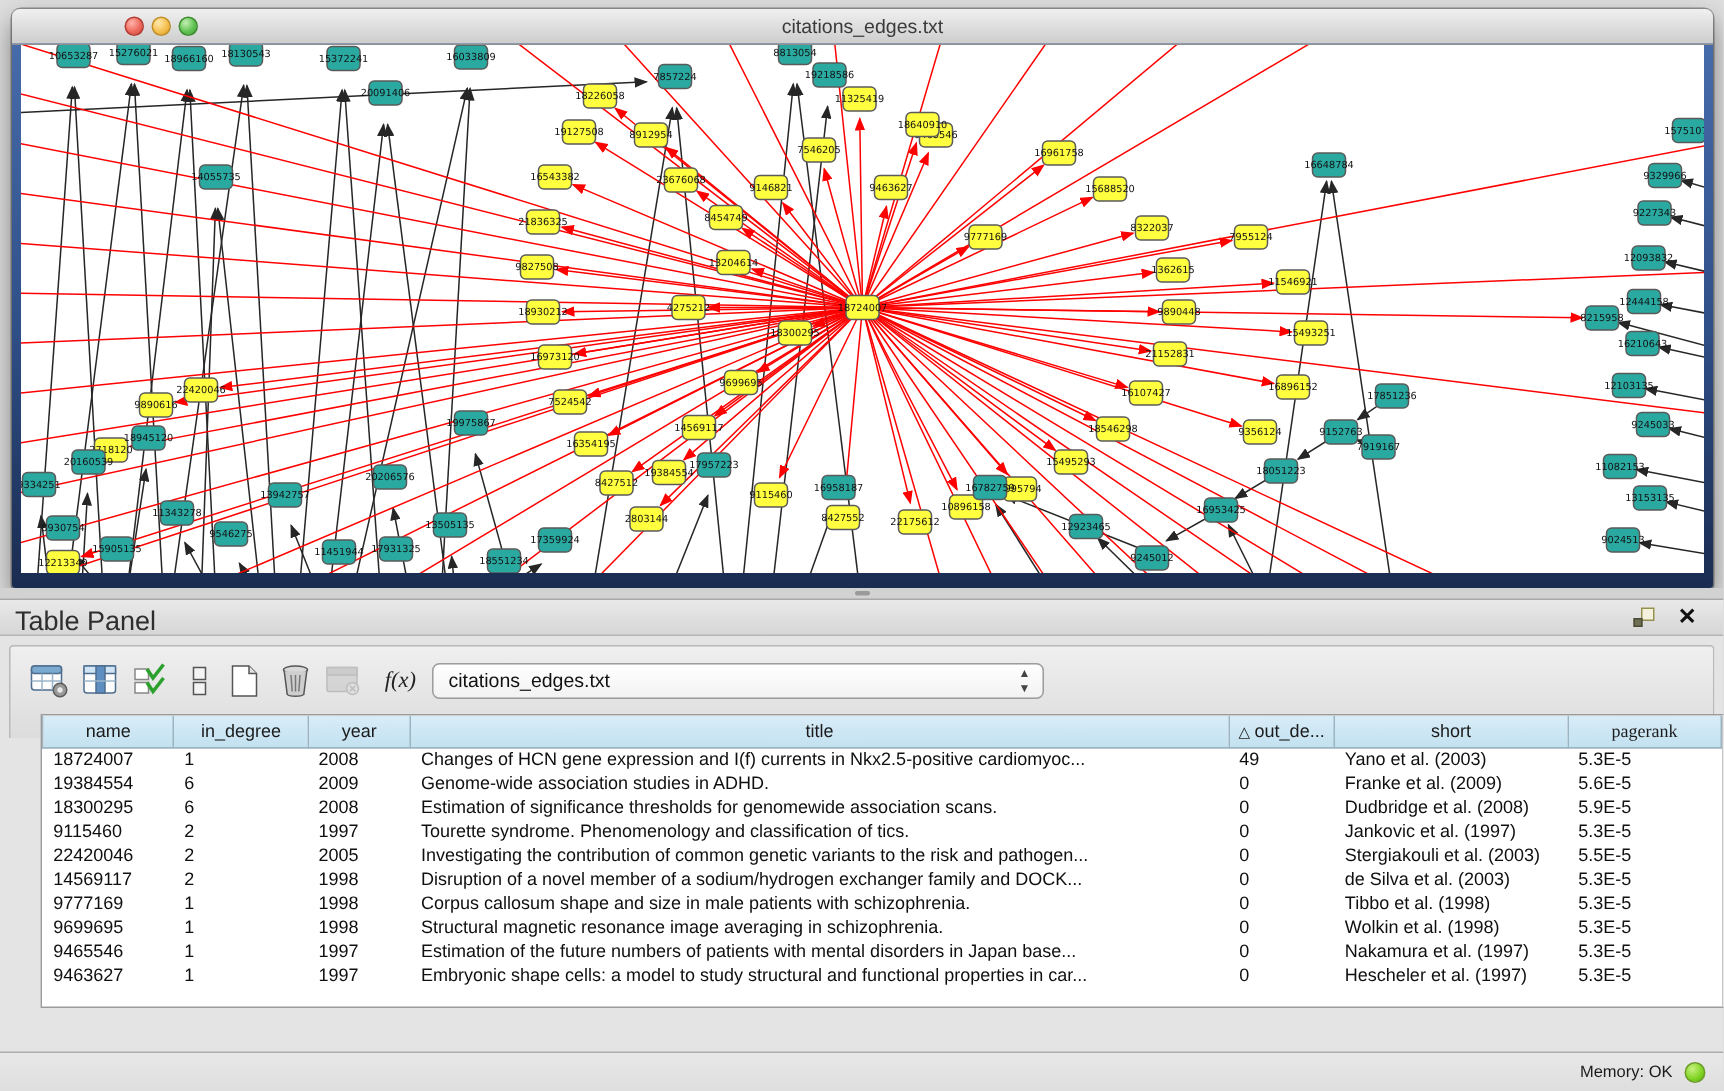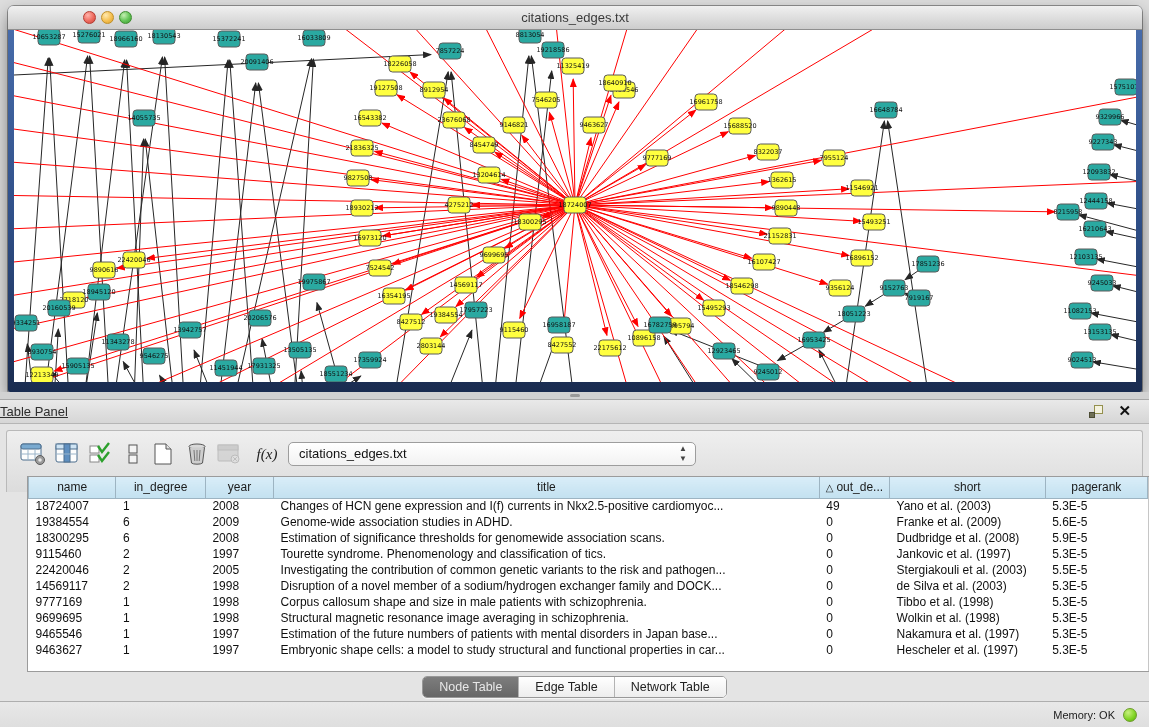--- a/index.html
+++ b/index.html
@@ -30,21 +30,21 @@
   }
   .net-canvas svg { display:block; }
 
   
   .splitter { position:absolute; left:0; top:392px; width:1149px; height:7px; background:#d2d2d2; }
   .splitter .grip { position:absolute; left:570px; top:2px; width:10px; height:3px; background:#9a9a9a; border-radius:2px; }
 
   
   .table-panel { position:absolute; left:0; top:399px; width:1149px; height:328px; background:#e4e4e4; border-top:1px solid #a8a8a8; }
   .tp-header { position:absolute; left:0; top:0; width:100%; height:24px; background:linear-gradient(to bottom,#e9e9e9,#d6d6d6); border-bottom:1px solid #b5b5b5; }
-  .tp-title { position:absolute; left:0; top:4px; font-size:13px; color:#2e2e2e;text-decoration:underline; }
+  .tp-title { position:absolute; left:10px; top:4px; font-size:18px; color:#2e2e2e; }
   .tp-float { position:absolute; right:46px; top:5px; width:14px; height:13px; }
   .tp-float .sq1 { position:absolute; right:0; top:0; width:9px; height:9px; border:1px solid #94904e; background:#f4f2df;}
   .tp-float .sq2 { position:absolute; left:0; bottom:0; width:6px; height:6px; border:1px solid #4c4c34; background:#6f6f55;}
   .tp-close { position:absolute; right:18px; top:2px; font-size:15px; font-weight:bold; color:#111; cursor:default;}
 
   
   .tp-toolbar { position:absolute; left:6px; top:30px; width:1137px; height:62px; background:linear-gradient(to bottom,#efefef,#dcdcdc); border:1px solid #b9b9b9; border-radius:3px 3px 0 0; border-bottom:none;}
   .tbi { position:absolute; top:9px; width:28px; height:28px; display:flex; align-items:center; justify-content:center; }
   .tbi svg { display:block; }
   .fx { font-family:"Liberation Serif", serif; font-style:italic; font-size:15px; color:#222; }
@@ -739,21 +739,21 @@
     <div class="tbl-wrap">
       <table class="grid">
         <thead>
             <tr id="hdr-row">
               <th style="width: 82px;">name</th>
               <th style="width: 84px;">in_degree</th>
               <th style="width: 64px;">year</th>
               <th style="width: 512px;">title</th>
               <th style="width: 66px;"><span class="sort-tri">△</span>out_de...</th>
               <th style="width: 146px;">short</th>
-              <th style="width: 96px;">pagerank</th>
+              <th style="width: 96px; font-family: Liberation Serif, serif;">pagerank</th>
             </tr>
           </thead>
         <tbody id="body-rows">
             <tr>
               <td>18724007</td>
               <td>1</td>
               <td>2008</td>
               <td>Changes of HCN gene expression and I(f) currents in Nkx2.5-positive cardiomyoc...</td>
               <td>49</td>
               <td>Yano et al. (2003)</td>
@@ -840,27 +840,20 @@
               <td>Hescheler et al. (1997)</td>
               <td>5.3E-5</td>
             </tr>
           </tbody>
       </table>
       <div class="vscroll">
         <div class="vthumb"></div>
       </div>
     </div>
 
-    <div class="tabs">
-      <span class="seg" id="seg-tabs">
-          <span class="tab sel">Node Table</span>
-          <span class="tab">Edge Table</span>
-          <span class="tab">Network Table</span>
-        </span>
-    </div>
 
     <div class="statusbar">
       <span class="mem">Memory: OK</span>
       <span class="memdot"></span>
     </div>
   </div>
 
 </div>
 
 </body></html>

